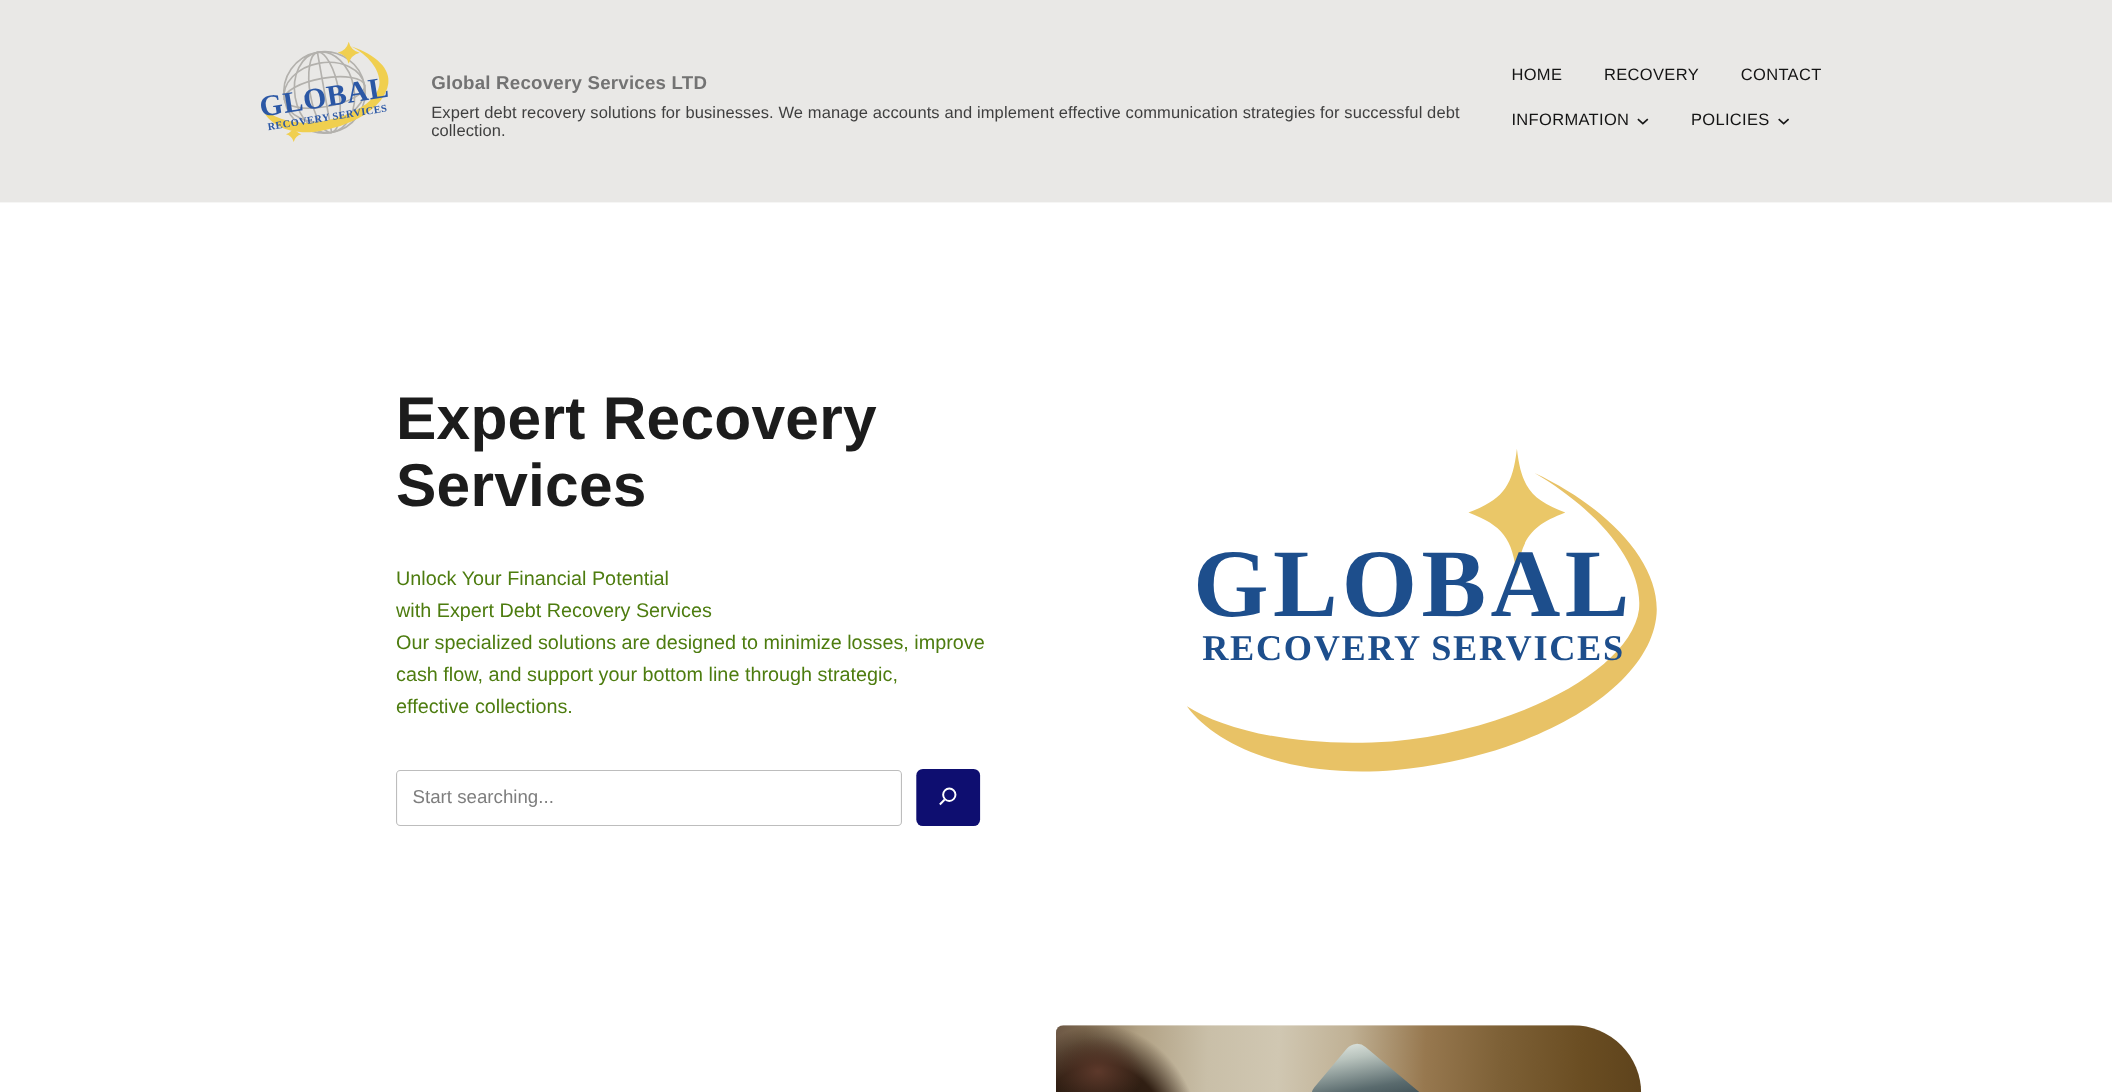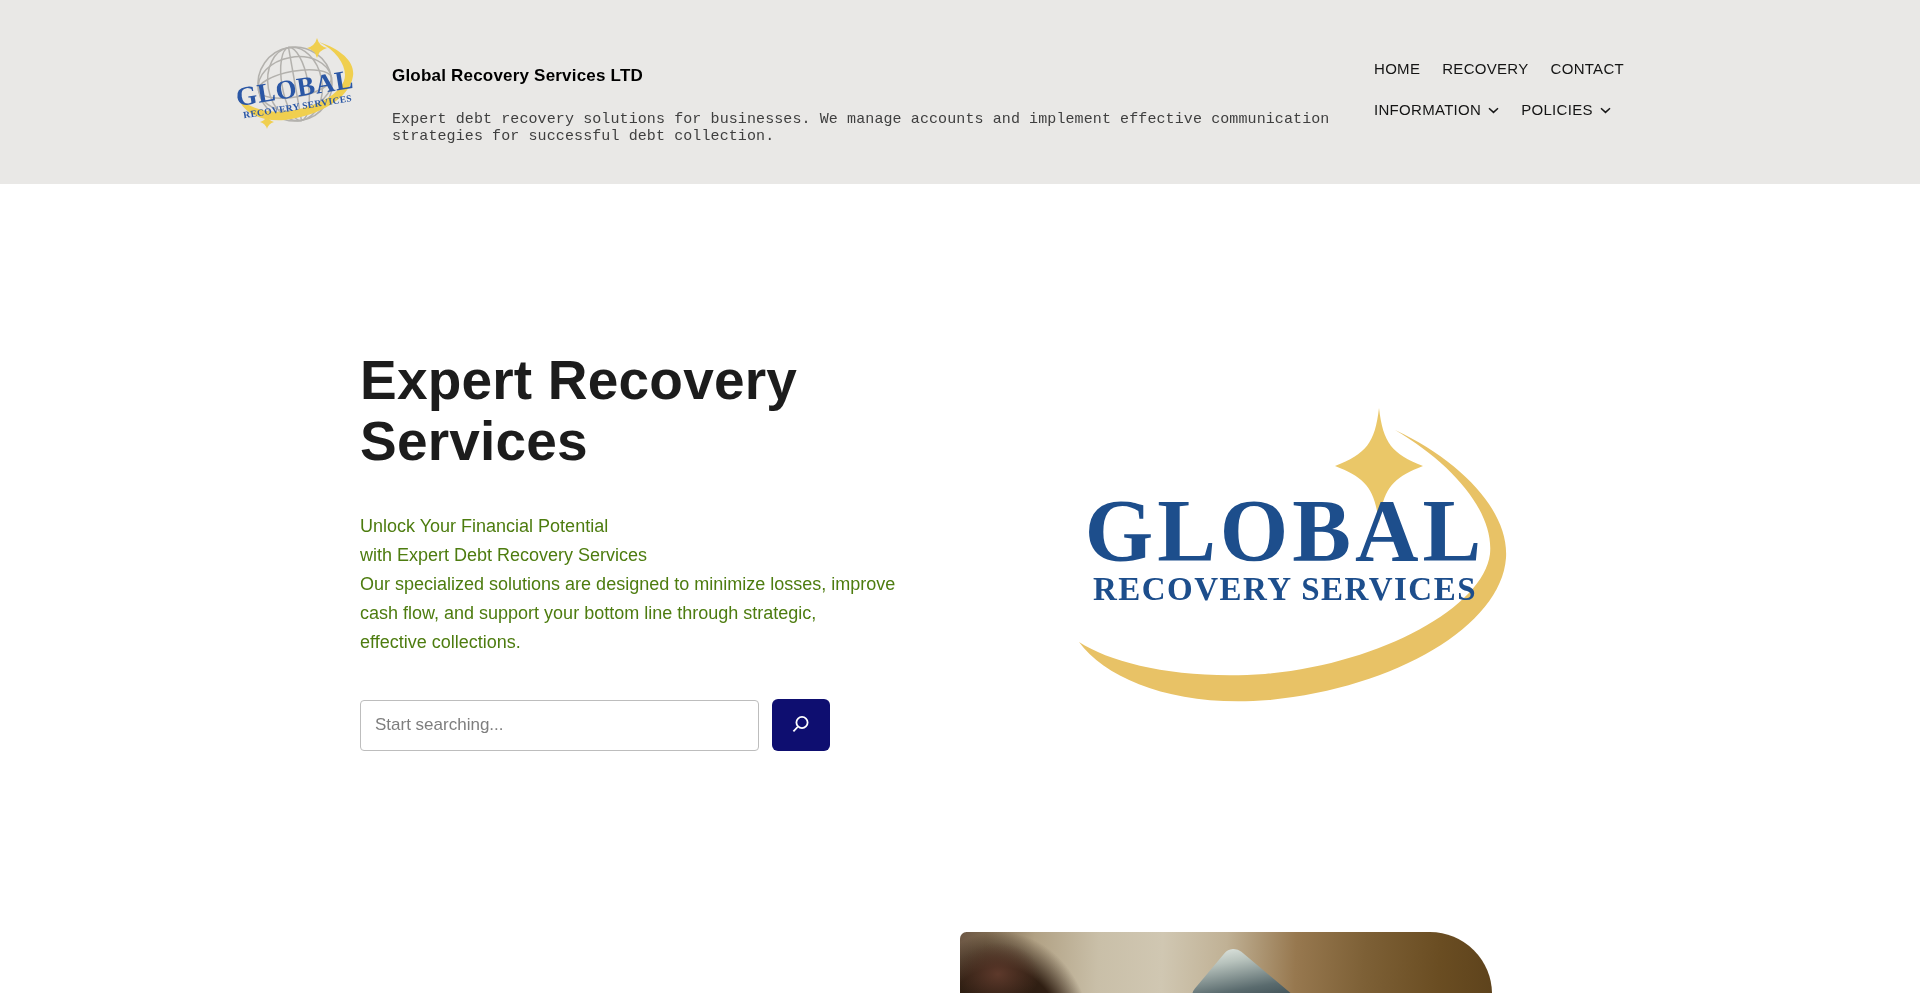--- a/index.html
+++ b/index.html
@@ -4,34 +4,34 @@
 <style>
   * { margin:0; padding:0; box-sizing:border-box; }
   html,body { width:1920px; height:993px; background:#fff; }
   body { font-family:"Liberation Sans", sans-serif; }
   .page { position:relative; width:1920px; height:993px; overflow:hidden; background:#ffffff; }
 
   
   .site-header { position:absolute; left:0; top:0; width:1920px; height:184px; background:#e9e8e6; }
   .header-logo { position:absolute; left:231px; top:36px; }
   .title-block { position:absolute; left:392px; top:66px; width:990px; }
-  .site-title { display:inline-block; font-size:17px; font-weight:700; color:#000000; text-decoration:none; letter-spacing:.2px; }
-  .tagline { margin-top:25px; font-size:15px; color:#3f3f3f; letter-spacing:.1px;font-family:Liberation Mono, monospace; }
+  .site-title { display:inline-block; font-size:17px; font-weight:700; color:#737373; text-decoration:none; letter-spacing:.2px; }
+  .tagline { margin-top:8px; font-size:15px; color:#3f3f3f; letter-spacing:.1px; }
 
   .main-nav { position:absolute; left:1374px; top:60px; display:flex; flex-direction:column; gap:24px; }
-  .nav-row { display:flex; align-items:center; gap:22px; }
+  .nav-row { display:flex; align-items:center; gap:38px; }
   .nav-link { display:flex; align-items:center; gap:7px; font-size:15px; font-weight:500; color:#141414; text-decoration:none; letter-spacing:.3px; white-space:nowrap; }
   .chevron { display:inline-block; margin-top:2px; }
 
   
   .hero-heading { position:absolute; left:360px; top:350px; margin:0; font-size:55px; line-height:1.11; font-weight:600; color:#1c1c1c; white-space:pre-line; letter-spacing:.2px; }
   .hero-intro { position:absolute; left:360px; top:512px; font-size:18px; line-height:29px; color:#4d7c0f; white-space:pre-line; }
 
   .search-form { position:absolute; left:360px; top:699px; display:flex; align-items:center; gap:13px; }
-  .search-input { width:399px; height:51px; border:1px solid #bdbdbd; border-radius:4px; background:#fff; padding:0 14px; font-size:17px; color:#222; font-family:"Liberation Sans",sans-serif; }
+  .search-input { width:460px; height:51px; border:1px solid #bdbdbd; border-radius:4px; background:#fff; padding:0 14px; font-size:17px; color:#222; font-family:"Liberation Sans",sans-serif; }
   .search-input::placeholder { color:#7e7e7e; }
   .search-button { width:58px; height:52px; background:#0e0e70; border:none; border-radius:6px; display:flex; align-items:center; justify-content:center; cursor:pointer; }
 
   
   .hero-logo { position:absolute; left:1073px; top:396px; }
 
   
   .photo { position:absolute; left:960px; top:932px; width:532px; height:62px;
     border-radius:18px 170px 0 0; overflow:hidden;
     background:

